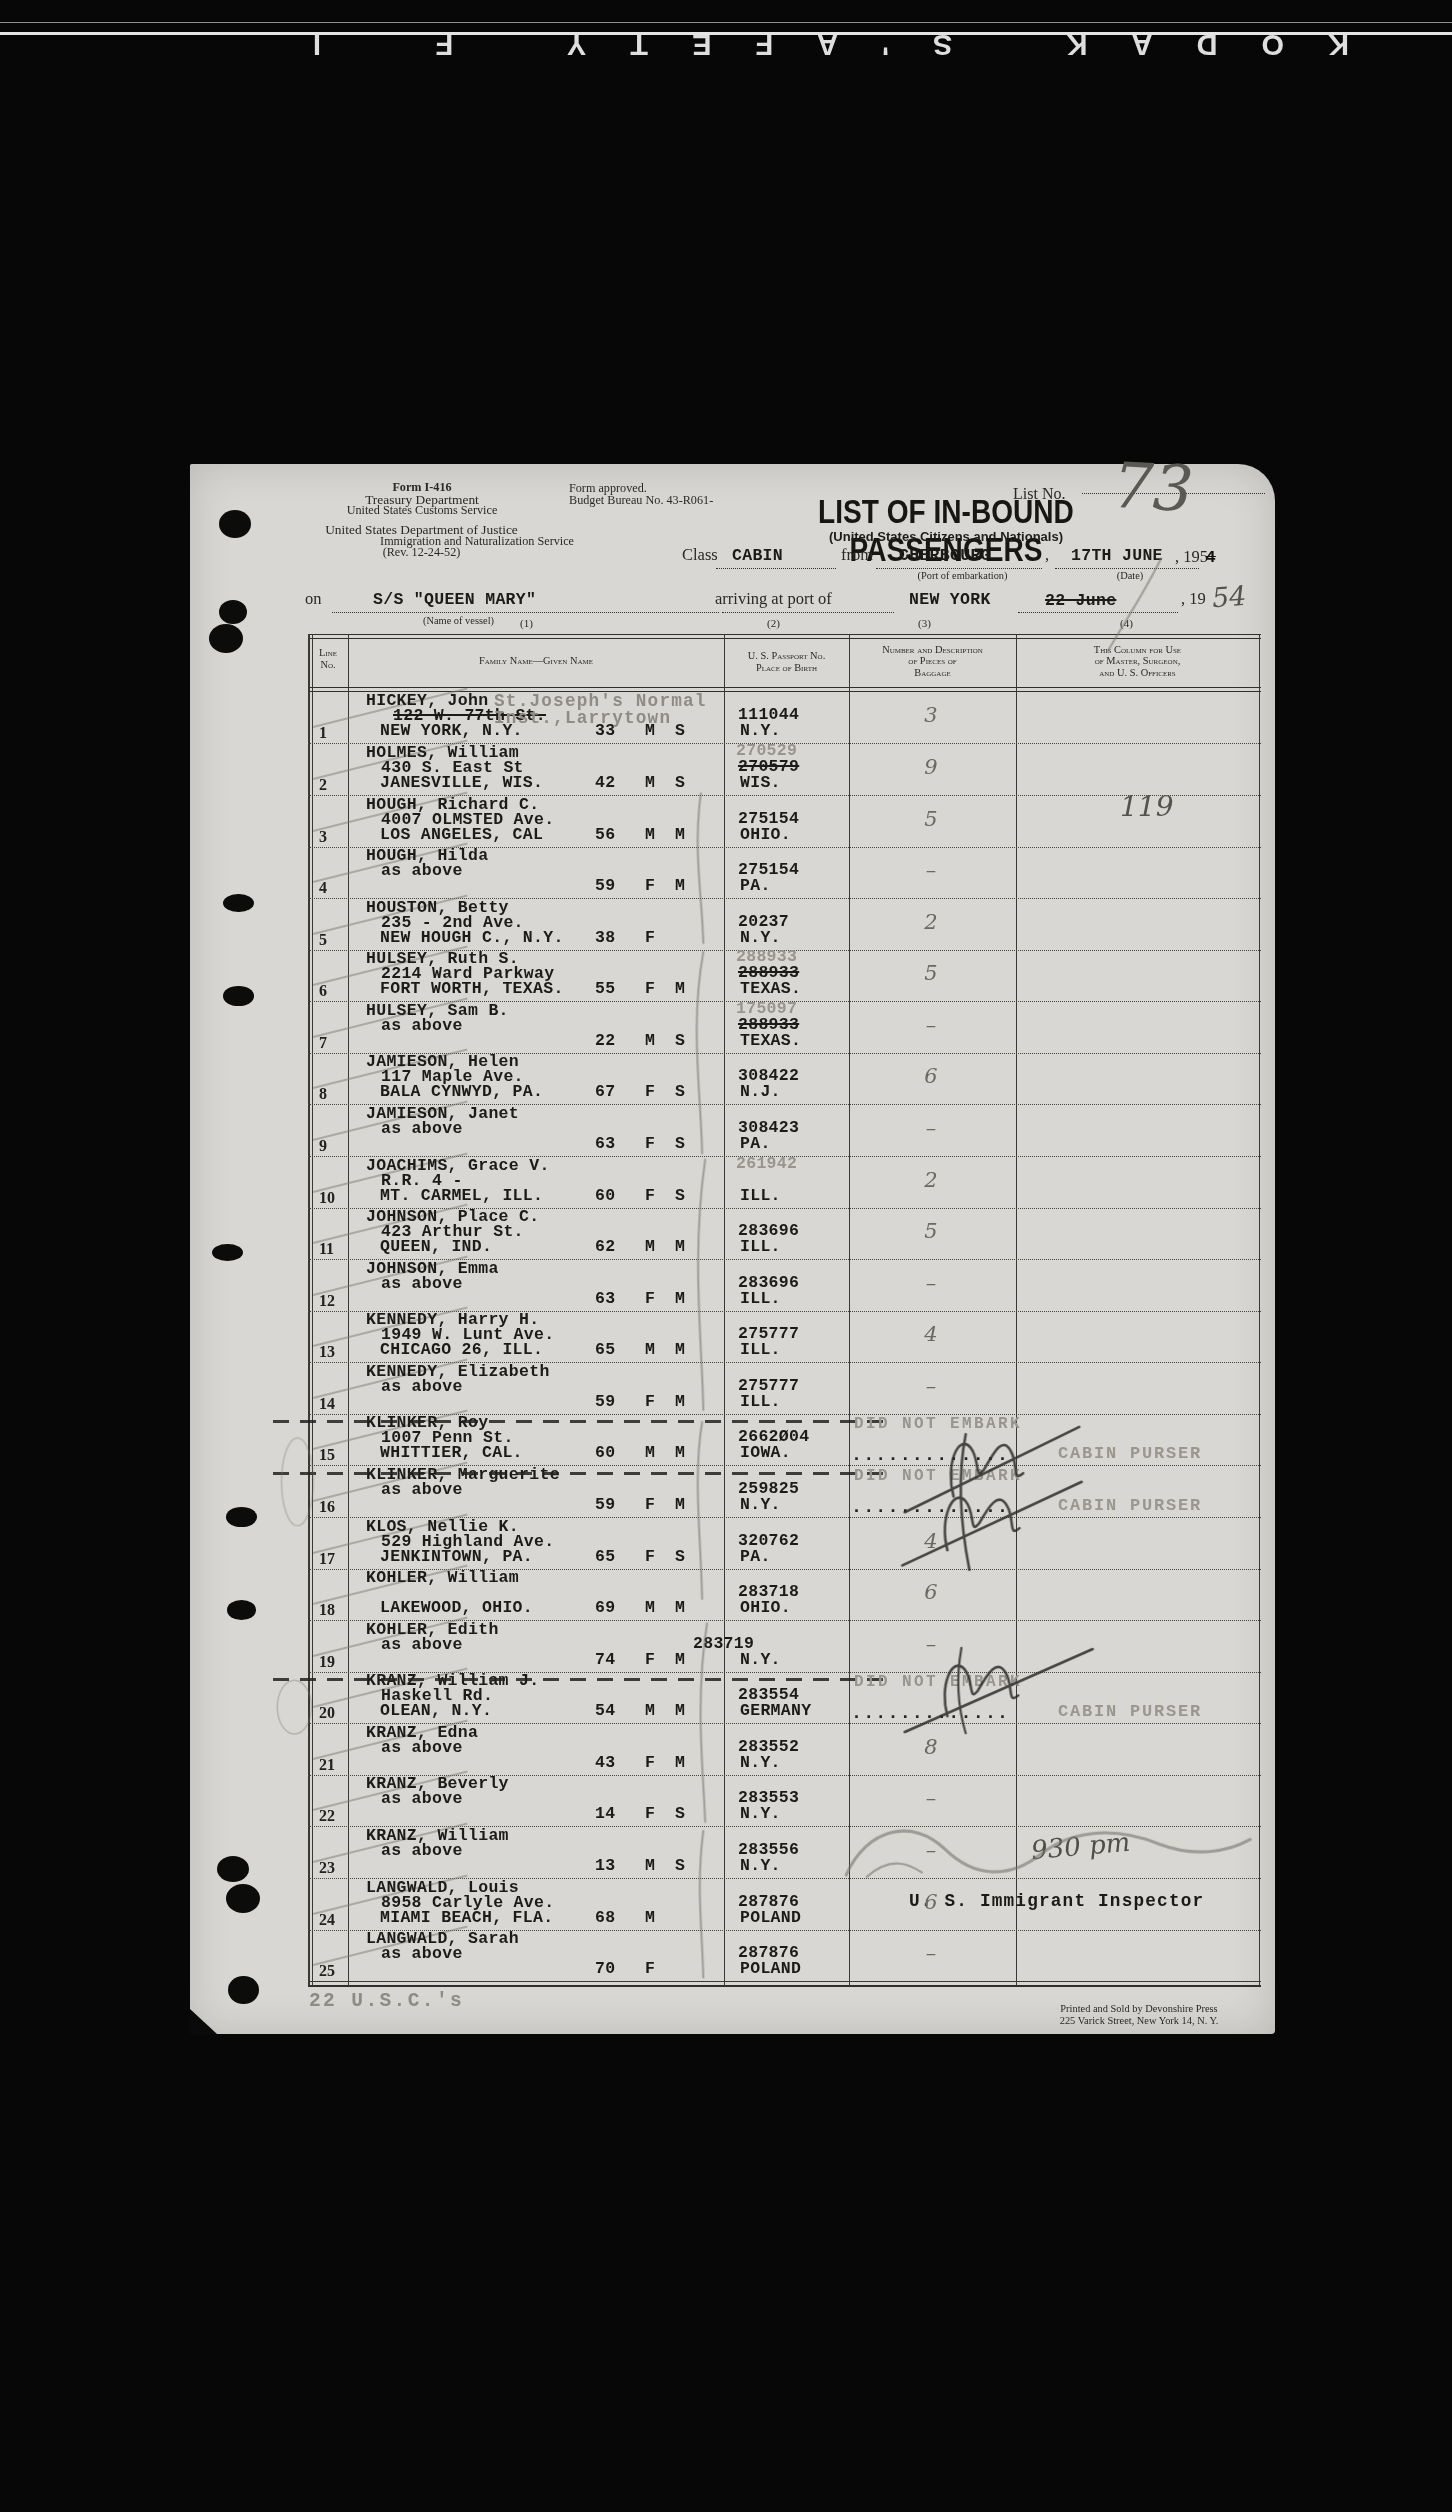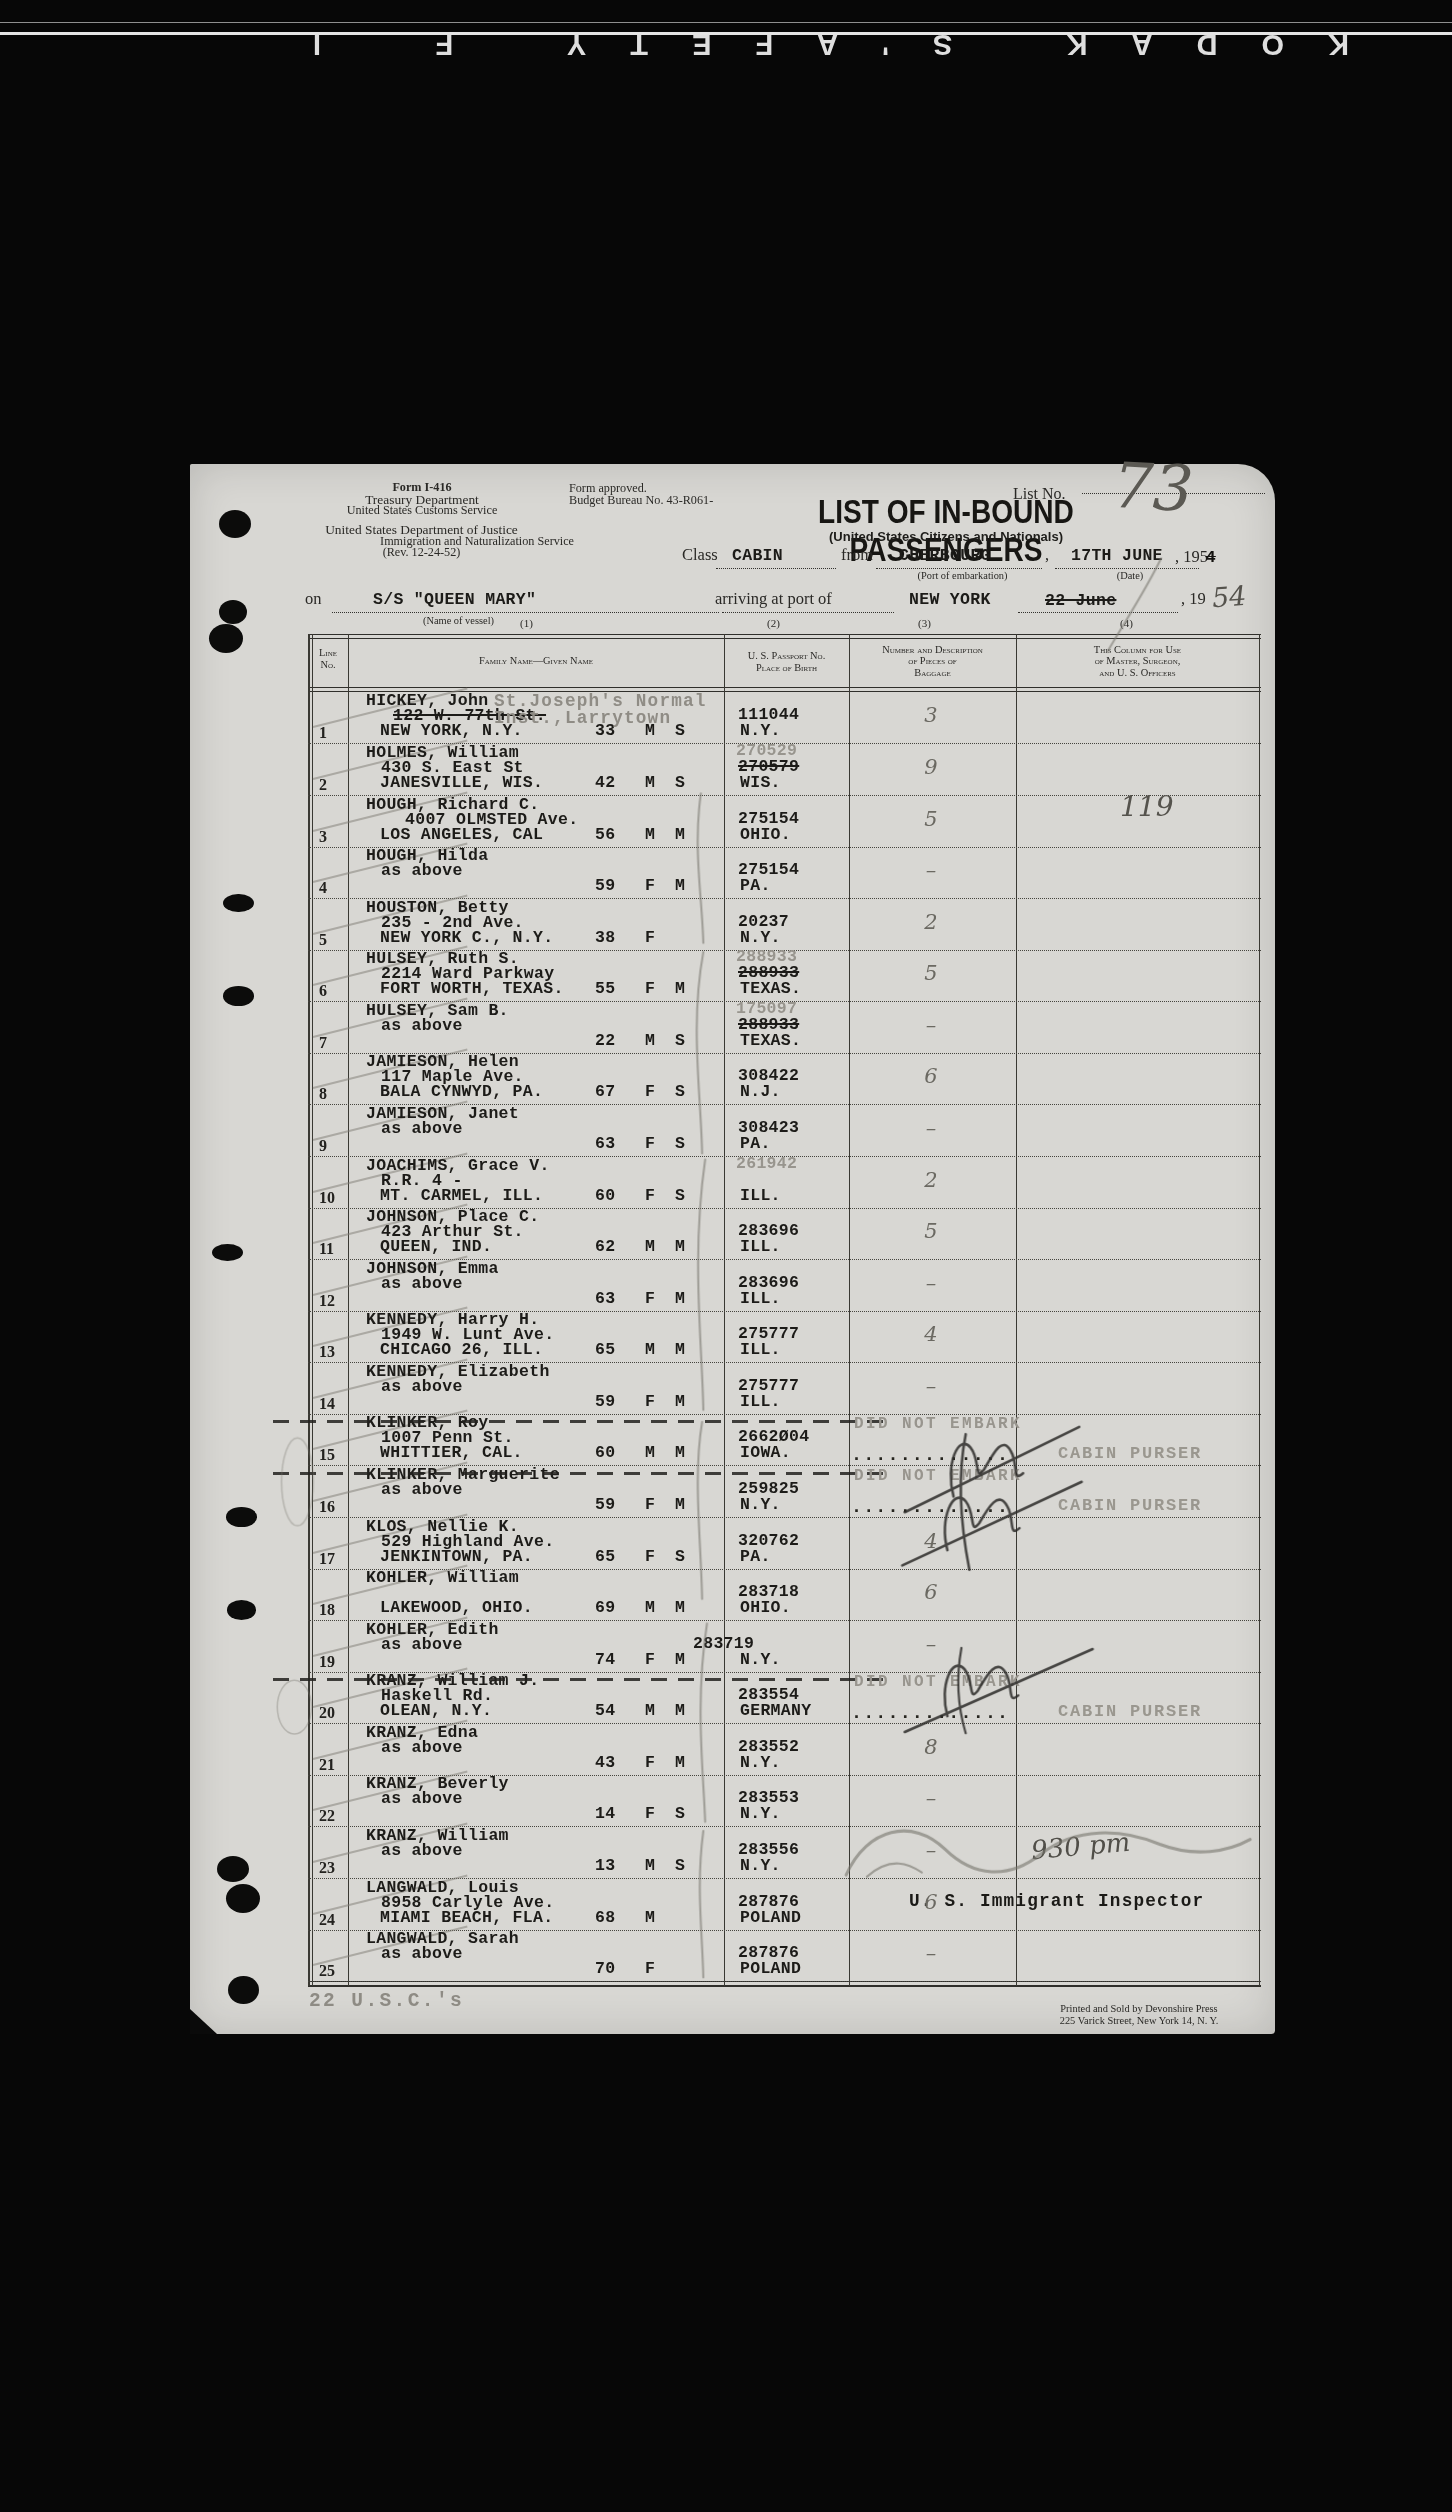--- a/index.html
+++ b/index.html
@@ -222,21 +222,21 @@
           <span class="mono" style="left: 367px; top: 30.5px;">S</span>
           <span class="mono faint" style="left: 428px; top: -1.2px;">270529</span>
           <span class="mono st" style="left: 430px; top: 14.6px; font-weight: 800;">270579</span>
           <span class="mono" style="left: 432px; top: 30.5px;">WIS.</span>
           <div class="bags" style="left: 577px; top: 12.2px;">9</div>
         </div>
         <div class="trow" style="top: 161px; height: 52px;">
           <span class="lineno" style="left: 11px; top: 33px;">3</span>
           <div class="rslash" style="left: 4.9px; top: 35px; width: 159px;"></div>
           <span class="mono" style="left: 58px; top: 1.2px;">HOUGH, Richard C.</span>
-          <span class="mono" style="left: 73px; top: 16px; margin-left: 24px;">4007 OLMSTED Ave.</span>
+          <span class="mono" style="left: 73px; top: 16px;">4007 OLMSTED Ave.</span>
           <span class="mono" style="left: 72px; top: 30.5px;">LOS ANGELES, CAL</span>
           <span class="mono" style="left: 287px; top: 30.5px;">56</span>
           <span class="mono" style="left: 337px; top: 30.5px;">M</span>
           <span class="mono" style="left: 367px; top: 30.5px;">M</span>
           <span class="mono" style="left: 430px; top: 14.6px; font-weight: 700;">275154</span>
           <span class="mono" style="left: 432px; top: 30.5px;">OHIO.</span>
           <div class="bags" style="left: 577px; top: 12.2px;">5</div>
           <span class="stamp" style="left: 812px; top: -4.9px;">119</span>
         </div>
         <div class="trow" style="top: 212px; height: 52px;">
@@ -249,21 +249,21 @@
           <span class="mono" style="left: 367px; top: 30.5px;">M</span>
           <span class="mono" style="left: 430px; top: 14.6px; font-weight: 700;">275154</span>
           <span class="mono" style="left: 432px; top: 30.5px;">PA.</span>
           <div class="bags" style="left: 577px; top: 12.2px;">–</div>
         </div>
         <div class="trow" style="top: 264px; height: 52px;">
           <span class="lineno" style="left: 11px; top: 33px;">5</span>
           <div class="rslash" style="left: 4.9px; top: 35px; width: 159px;"></div>
           <span class="mono" style="left: 58px; top: 1.2px;">HOUSTON, Betty</span>
           <span class="mono" style="left: 73px; top: 16px;">235 - 2nd Ave.</span>
-          <span class="mono" style="left: 72px; top: 30.5px;">NEW YORK C., N.Y.</span>
+          <span class="mono" style="left: 72px; top: 30.5px;">NEW HOUGH C., N.Y.</span>
           <span class="mono" style="left: 287px; top: 30.5px;">38</span>
           <span class="mono" style="left: 337px; top: 30.5px;">F</span>
           <span class="mono" style="left: 430px; top: 14.6px; font-weight: 700;">20237</span>
           <span class="mono" style="left: 432px; top: 30.5px;">N.Y.</span>
           <div class="bags" style="left: 577px; top: 12.2px;">2</div>
         </div>
         <div class="trow" style="top: 315px; height: 52px;">
           <span class="lineno" style="left: 11px; top: 33px;">6</span>
           <div class="rslash" style="left: 4.9px; top: 35px; width: 159px;"></div>
           <span class="mono" style="left: 58px; top: 1.2px;">HULSEY, Ruth S.</span>

